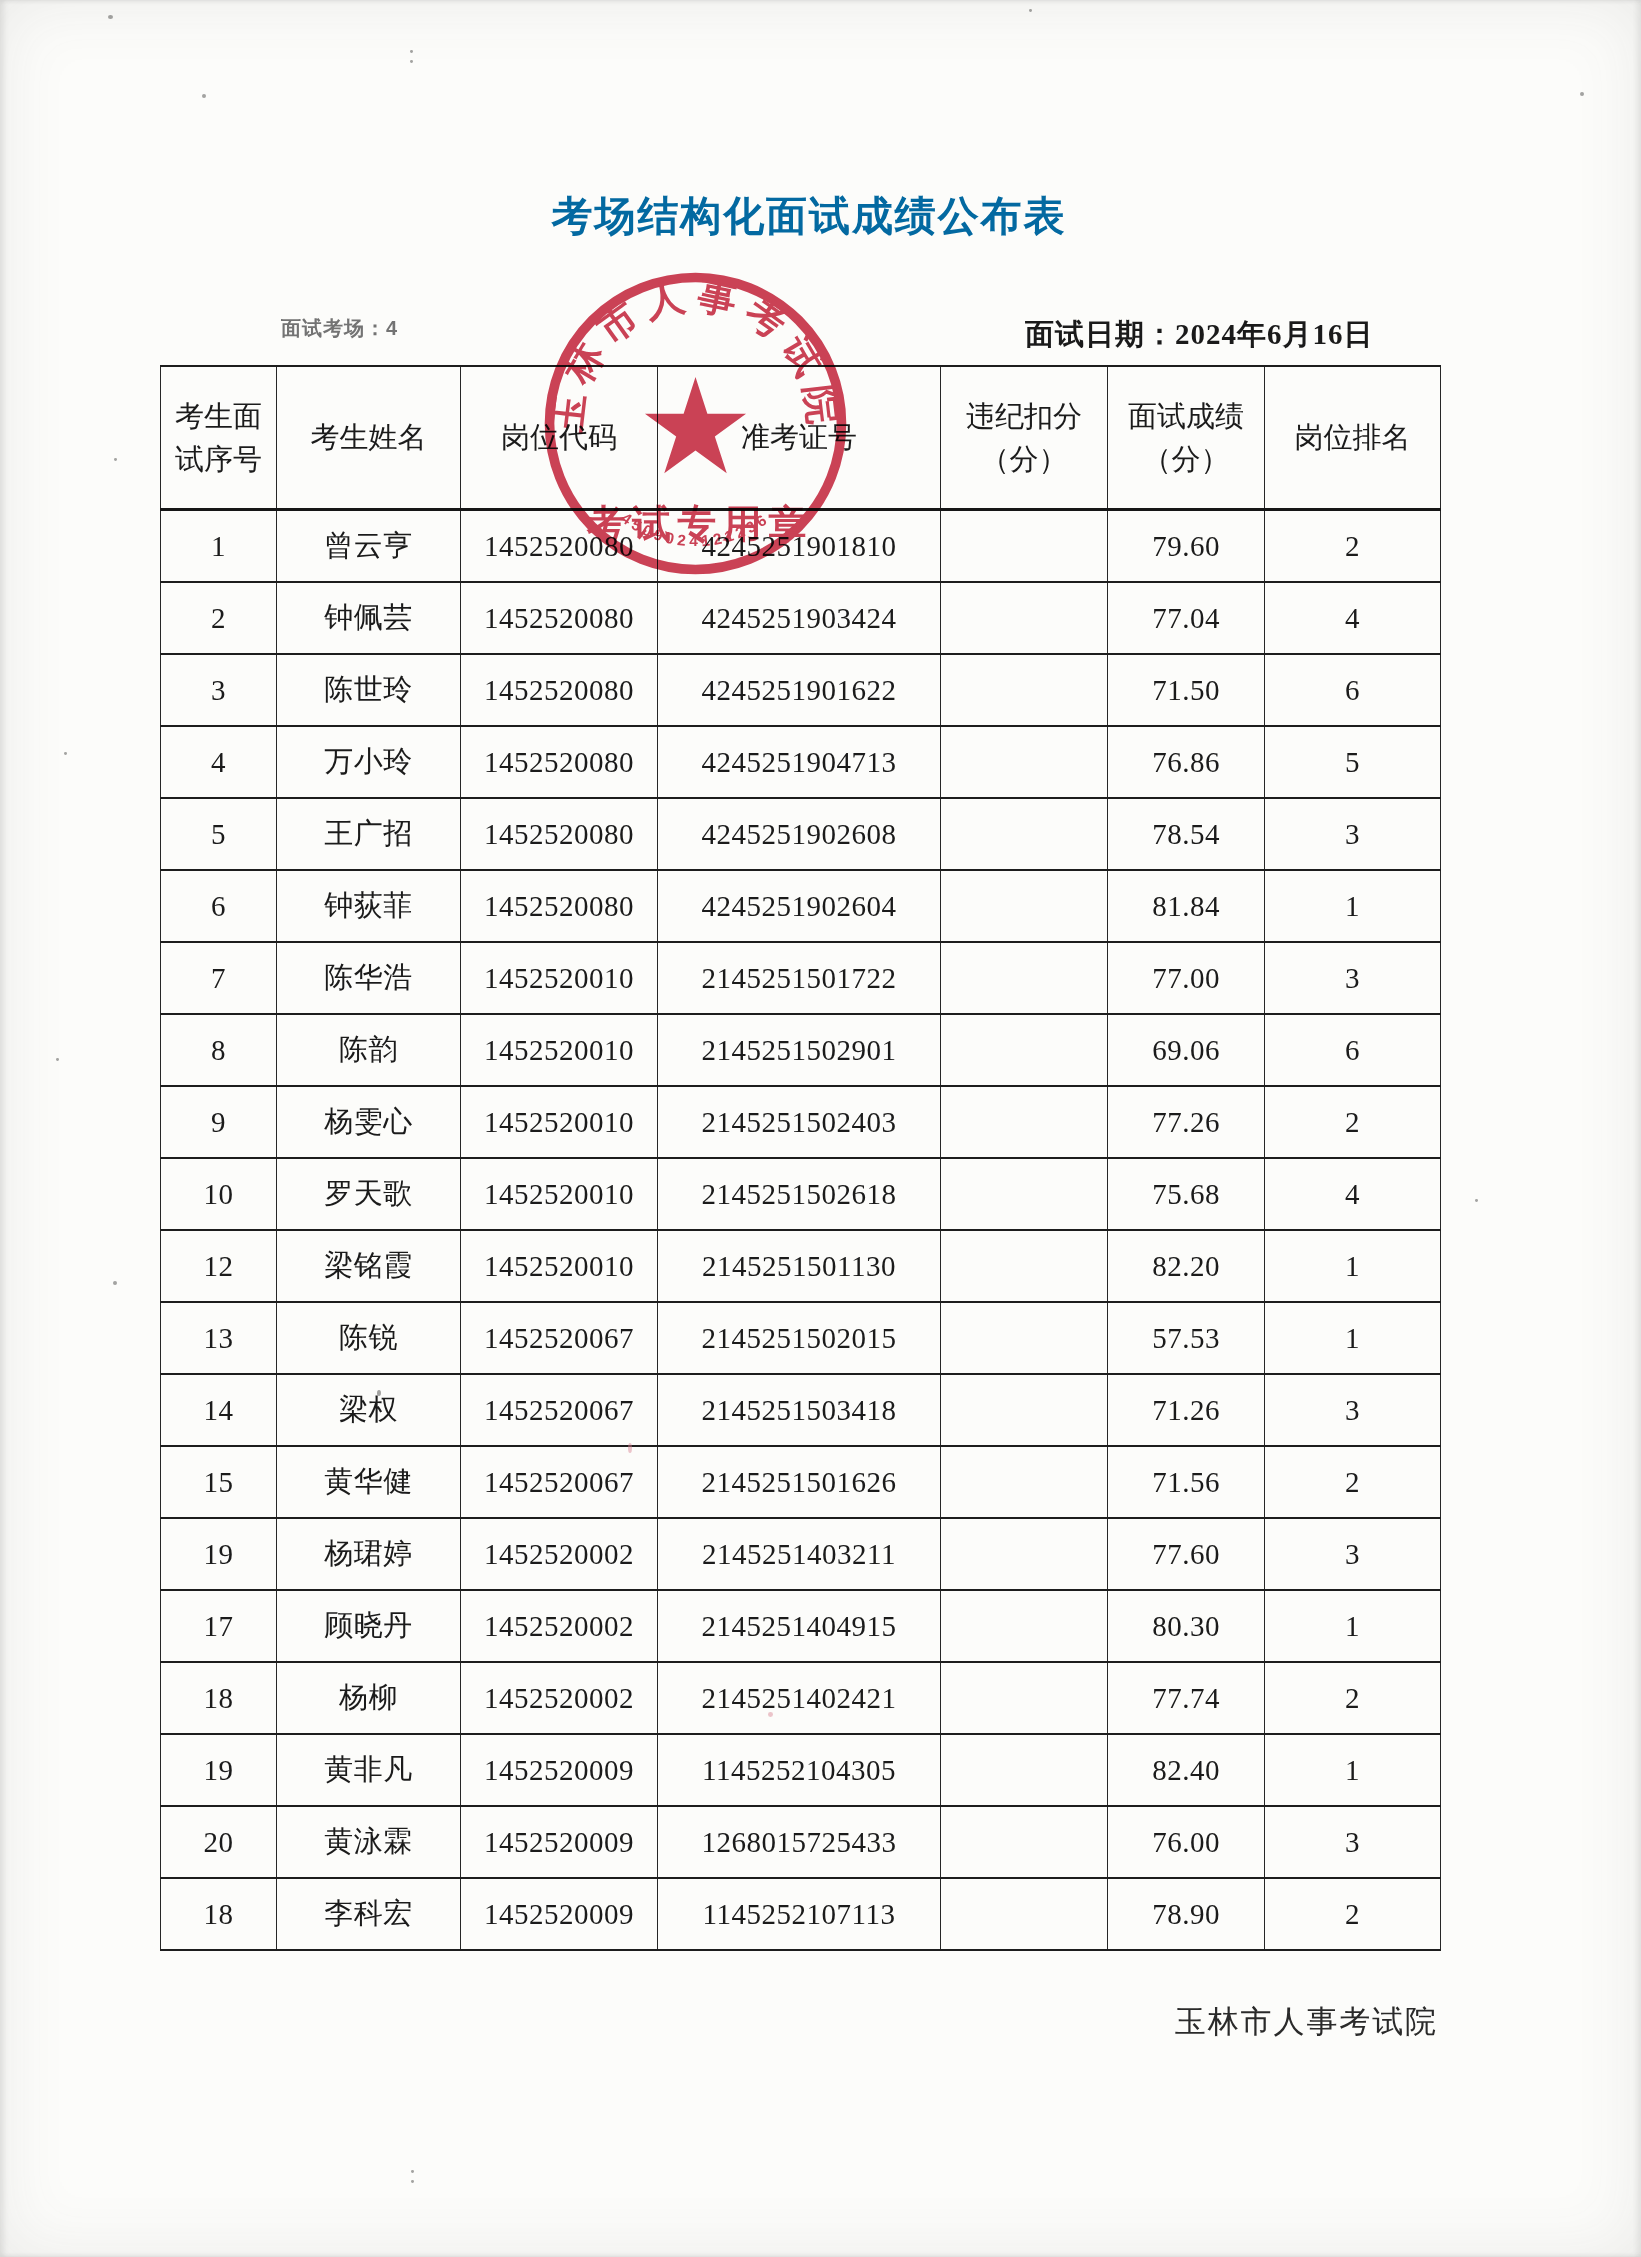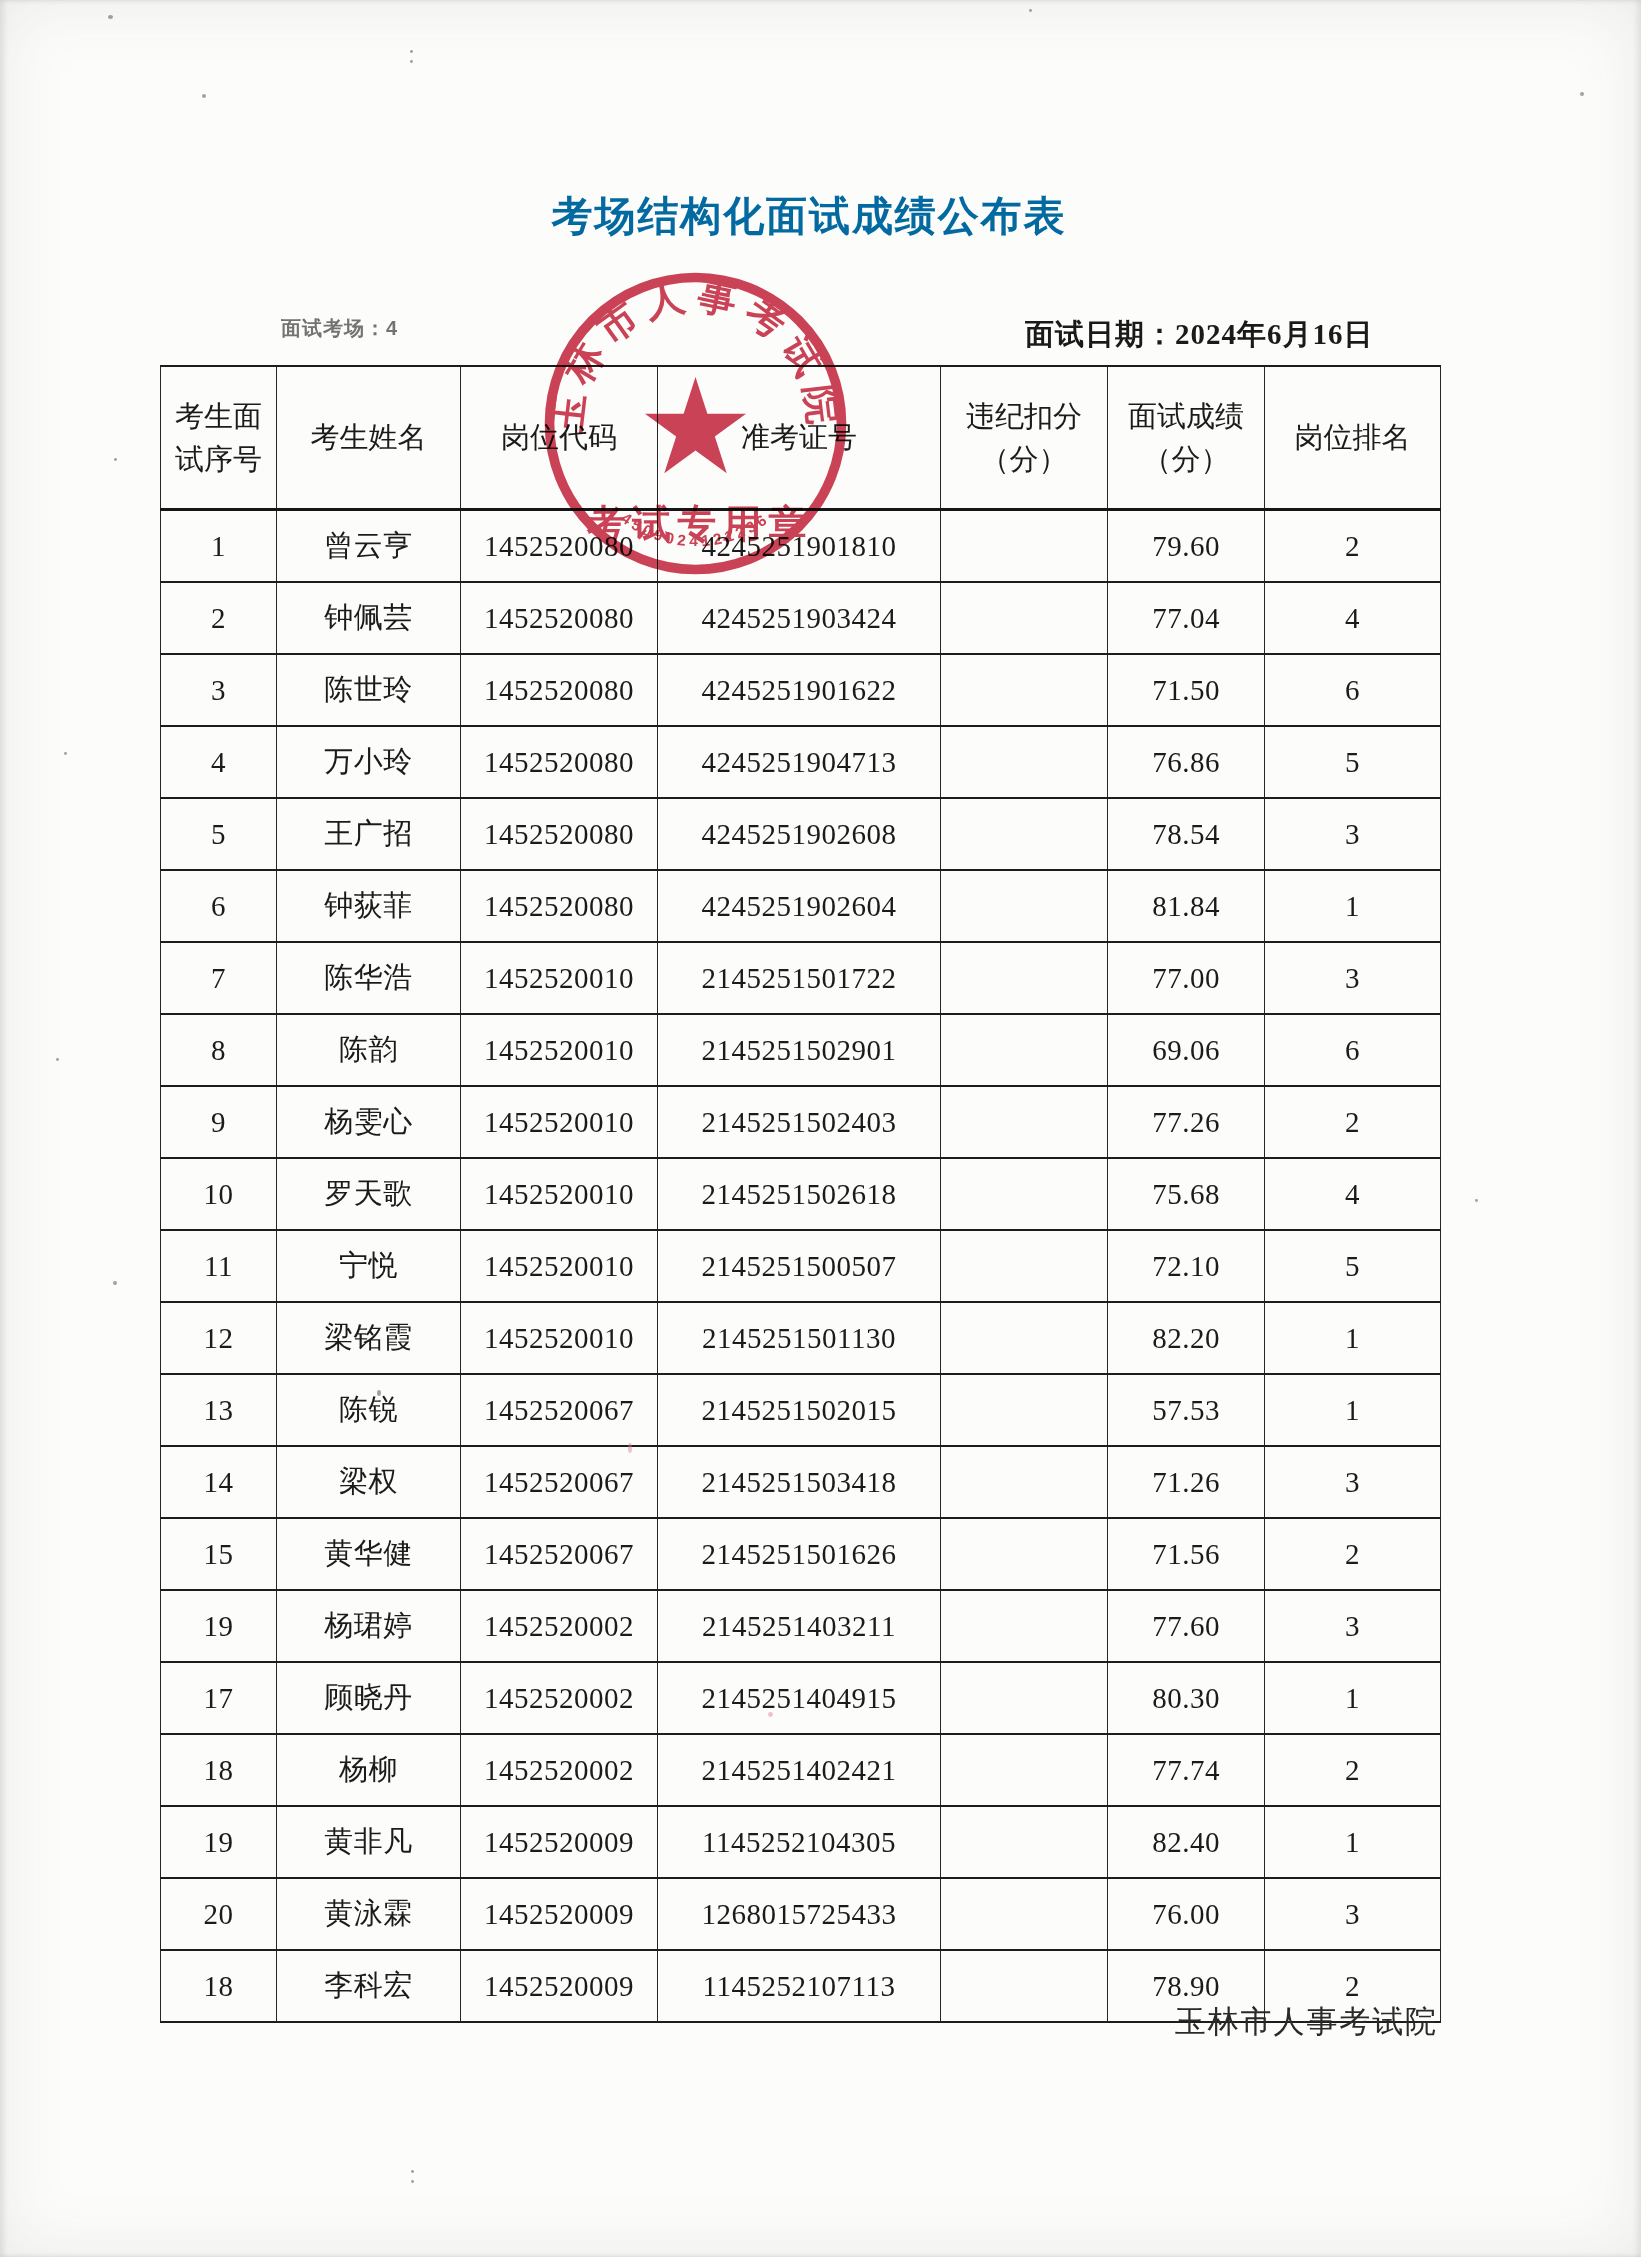--- a/index.html
+++ b/index.html
@@ -216,29 +216,20 @@
         <tr>
           <td>10</td>
           <td>罗天歌</td>
           <td>1452520010</td>
           <td>2145251502618</td>
           <td></td>
           <td>75.68</td>
           <td>4</td>
         </tr>
         <tr>
-          <td>11</td>
-          <td>宁悦</td>
-          <td>1452520010</td>
-          <td>2145251500507</td>
-          <td></td>
-          <td>72.10</td>
-          <td>5</td>
-        </tr>
-        <tr>
           <td>12</td>
           <td>梁铭霞</td>
           <td>1452520010</td>
           <td>2145251501130</td>
           <td></td>
           <td>82.20</td>
           <td>1</td>
         </tr>
         <tr>
           <td>13</td>

